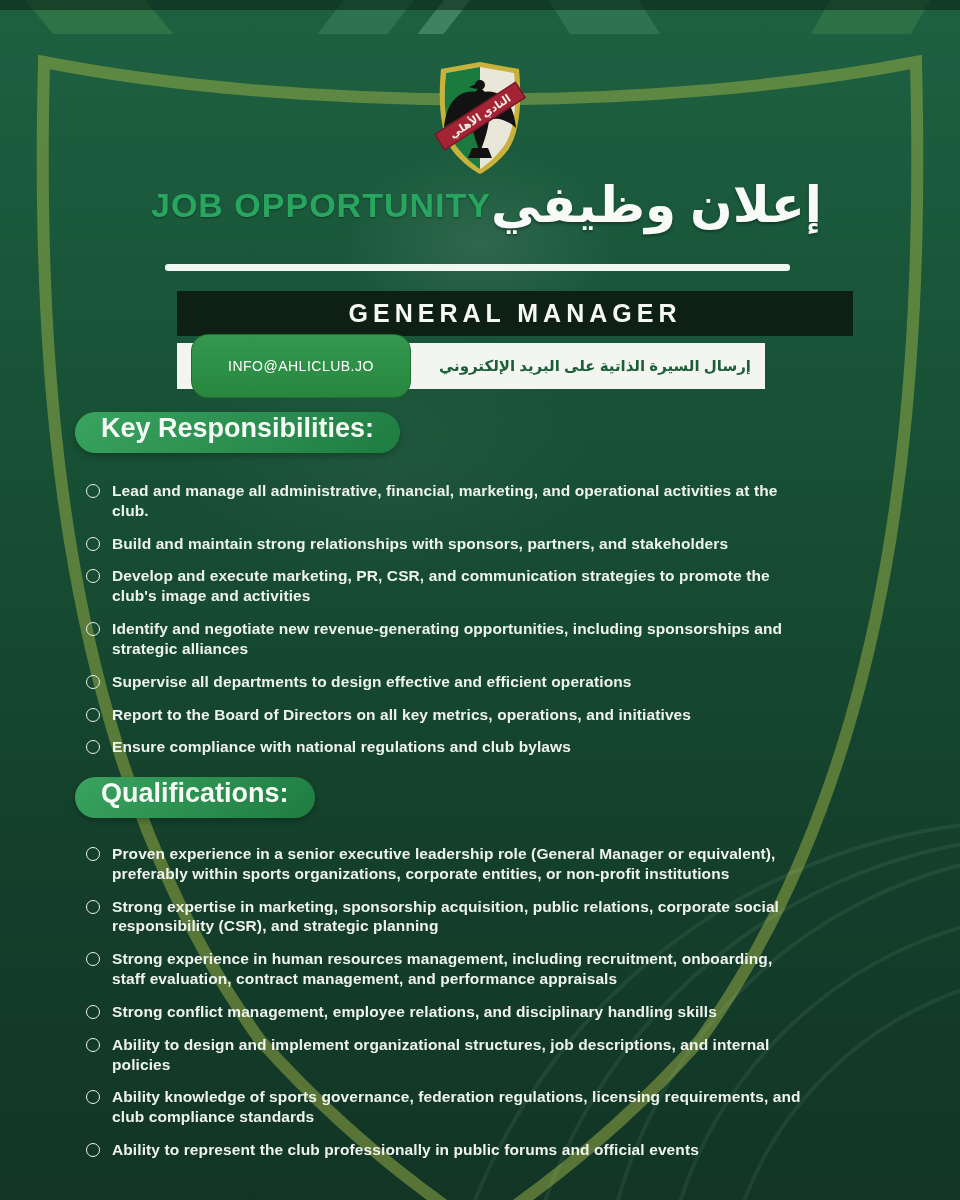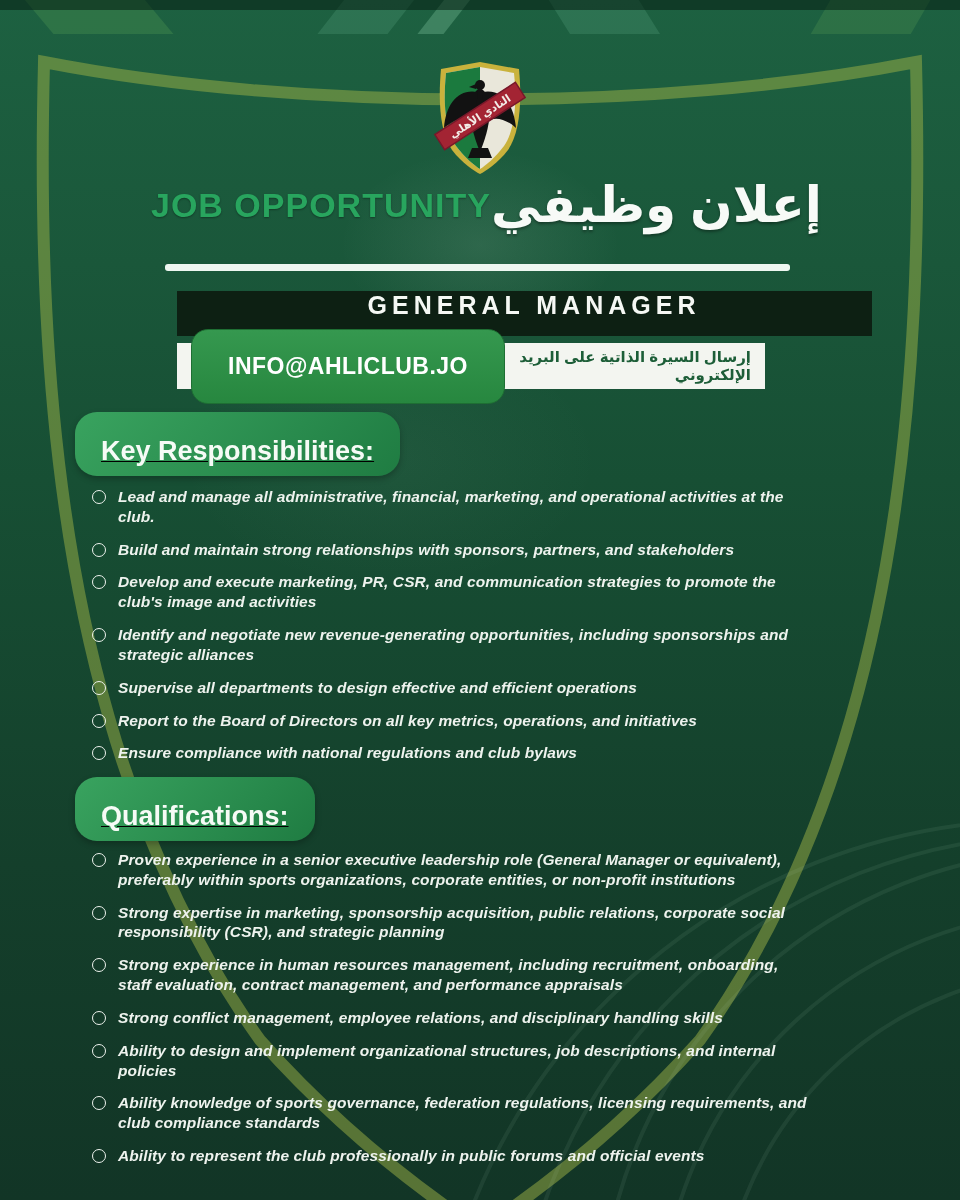--- a/index.html
+++ b/index.html
@@ -27,36 +27,36 @@
   
   .headline{position:absolute;left:140px;top:162px;width:680px;height:86px;
             display:flex;justify-content:space-between;align-items:center;}
   .title-en{font-size:34px;font-weight:bold;letter-spacing:1px;color:#28a55e;
             text-shadow:0 1px 2px rgba(0,0,0,.35);white-space:nowrap;margin-left:11px;}
   .title-ar{font-size:50px;font-weight:bold;color:#f7faf7;direction:rtl;white-space:nowrap;
             text-shadow:0 2px 3px rgba(0,0,0,.35);}
   .divider{position:absolute;left:165px;top:264px;width:625px;height:7px;background:#eef7f1;border-radius:3px;}
   
   .position-bar{position:absolute;left:177px;top:291px;width:676px;height:45px;background:#0d2013;
-                display:flex;align-items:flex-start;justify-content:center;padding-left:19px;}
+                display:flex;align-items:center;justify-content:center;}
   .position-bar span{color:#f5f8f4;font-size:25px;font-weight:bold;letter-spacing:5px;white-space:nowrap;}
   
   .email-bar{position:absolute;left:177px;top:343px;width:588px;height:46px;background:#f3f5f0;
              display:flex;align-items:center;justify-content:space-between;padding:0 14px;box-sizing:border-box;}
   .email-pill{background:linear-gradient(180deg,#35984f,#27873f);border:1px solid #1e6f33;border-radius:17px;
-              padding:23px 36px;color:#ffffff;font-size:23px;font-weight:bold;letter-spacing:.5px;cursor:pointer;}
+              padding:23px 36px;color:#ffffff;font-size:14px;font-weight:normal;letter-spacing:.5px;cursor:pointer;}
   .email-instruction{direction:rtl;color:#1d5e38;font-size:15px;font-weight:bold;}
   
   .section-pill{position:absolute;display:inline-block;background:linear-gradient(135deg,#39a35f,#1f7c42);
-                border-radius:22px;padding:24px 26px 9px 26px;box-shadow:0 3px 6px rgba(0,0,0,.25);text-decoration:underline;}
+                border-radius:22px;padding:1px 26px 9px 26px;box-shadow:0 3px 6px rgba(0,0,0,.25);}
   .section-pill span{color:#f6fbf6;font-size:27px;font-weight:bold;}
   .pill-resp{left:75px;top:412px;}
   .pill-qual{left:75px;top:777px;}
   
-  .list{position:absolute;left:82px;width:716px;margin:10px;padding:0;list-style:none;font-style:italic;}
+  .list{position:absolute;left:82px;width:716px;margin:4px;padding:0;list-style:none;}
   .list-resp{top:477px;}
   .list-qual{top:840px;}
   .list li{display:flex;align-items:flex-start;margin-bottom:13px;}
   .bullet{flex:0 0 auto;width:12px;height:12px;border:1.6px solid #eef3ee;border-radius:50%;
           margin:3px 12px 0 0;}
   .item-text{color:#eef3ee;font-size:15.5px;line-height:1.28;font-weight:bold;
              letter-spacing:.1px;}
 </style>
 </head>
 <body>

